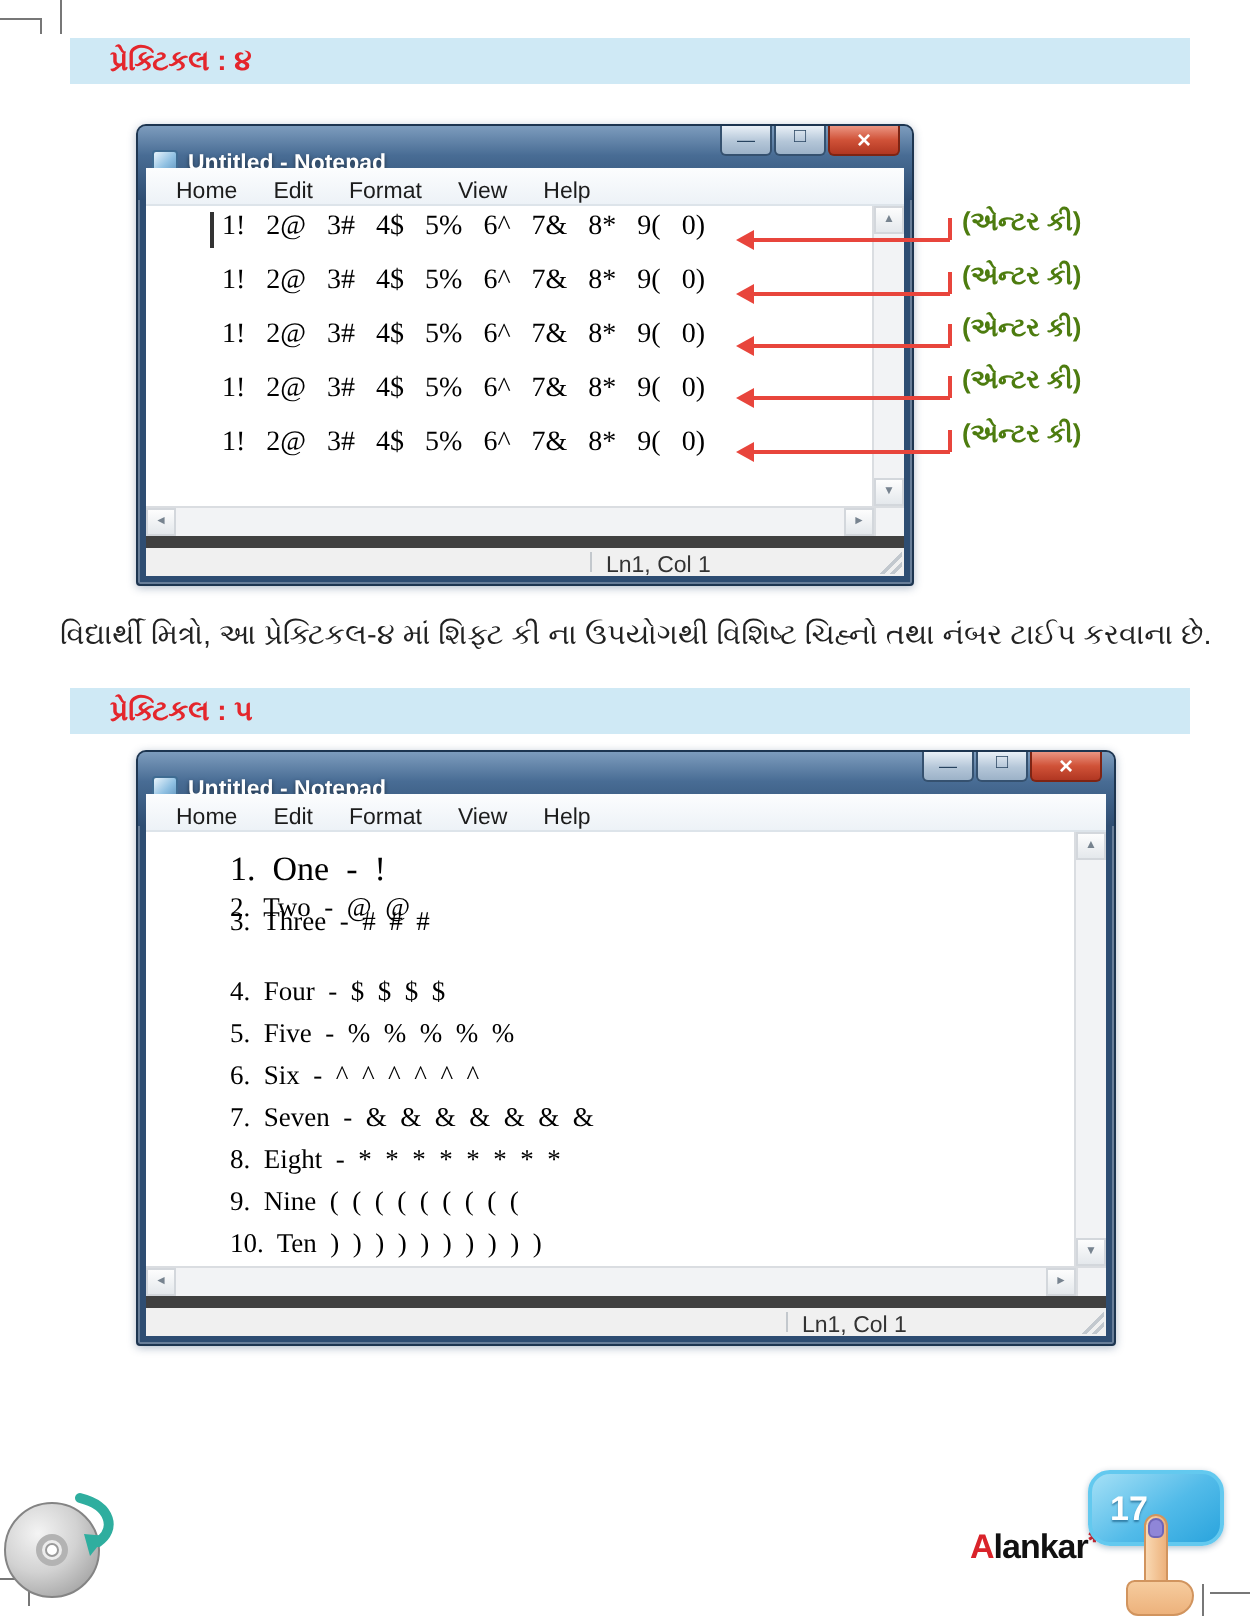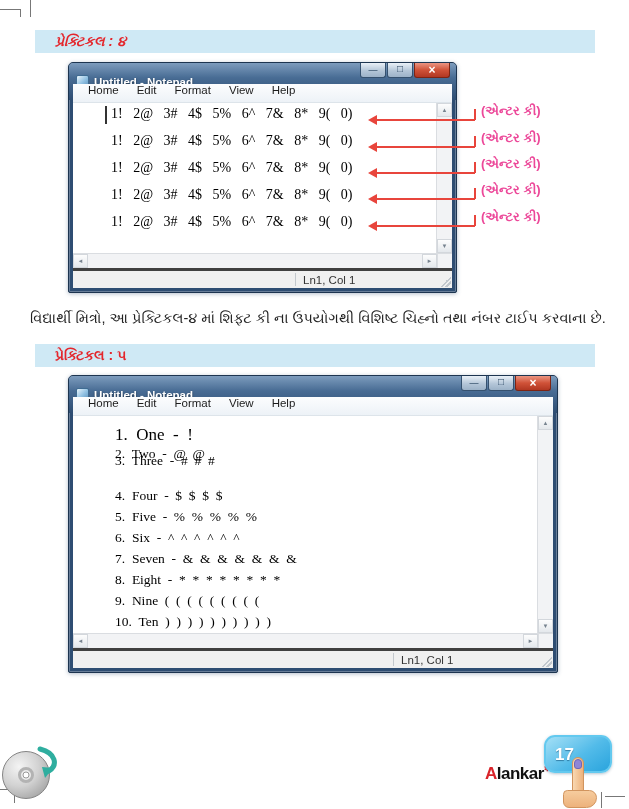--- a/index.html
+++ b/index.html
@@ -28,50 +28,50 @@
   .np-title { color:#fff; font-size:11.5px; font-weight:bold; text-shadow:0 1px 2px rgba(0,0,0,.55); flex:1; }
   .np-controls { position:absolute; top:0; right:6px; display:flex; gap:1px; }
   .wbtn { width:26px; height:15px; display:flex; align-items:center; justify-content:center;
         font-size:9px; line-height:1; color:#27435f; border:1px solid #35516f; border-top:none;
         border-radius:0 0 3px 3px; background:linear-gradient(#e9f0f7,#b4c6d8 55%,#9cb2c8); }
   .wbtn.max span { font-size:10px; margin-top:-2px; }
   .wbtn.close { width:36px; color:#fff; font-weight:bold; font-size:12px;
         background:linear-gradient(#eb9582,#d05238 50%,#b13722); border-color:#7e2413; }
   .np-inner { position:absolute; left:4px; right:4px; top:21px; bottom:4px; background:#fff;
         display:flex; flex-direction:column; }
-  .np-menubar { height:19px; flex:0 0 19px; display:flex; align-items:flex-start; padding-left:6px;
+  .np-menubar { height:19px; flex:0 0 19px; display:flex; align-items:flex-end; padding-left:6px;
         background:linear-gradient(#fcfdfe,#edf2f7); border-bottom:1px solid #dde4ea; }
   .menu-item { font-size:11.5px; color:#1c1c1c; padding:0 9px; }
   .np-main { flex:1; display:flex; min-height:0; }
   .np-textarea { flex:1; position:relative; background:#fff; overflow:hidden;margin-left:28px; }
   .np-line { position:absolute; left:10px; font-family:"Liberation Serif", serif; color:#000; white-space:pre; }
   .caret { position:absolute; left:4px; top:3px; width:2px; height:18px; background:#333; }
   .np-vscroll { flex:0 0 15px; background:#f2f3f5; border-left:1px solid #dadde1;
         display:flex; flex-direction:column; justify-content:space-between; }
   .np-hscroll-row { flex:0 0 15px; display:flex; border-top:1px solid #dadde1; }
   .np-hscroll { flex:1; background:#f2f3f5; display:flex; justify-content:space-between; }
   .np-corner { flex:0 0 15px; background:#f2f3f5; border-left:1px solid #dadde1; }
   .sbtn { width:15px; height:14px; display:flex; align-items:center; justify-content:center;
         font-size:6px; color:#77838f; background:linear-gradient(#fdfdfd,#e4e8ec); border:1px solid #d3d7dc; }
-  .np-status { flex:0 0 20px; position:relative; background:#f0f0f0; border-top:3px solid #404040;
+  .np-status { flex:0 0 20px; position:relative; background:#f0f0f0; border-top:6px solid #404040;
         font-size:11.5px; color:#333; }
   .status-sep { position:absolute; top:2px; bottom:2px; width:1px; background:#c3c8cd; }
   .status-text { position:absolute; top:3px; }
   .grip { position:absolute; right:1px; bottom:1px; width:11px; height:11px;
         background:linear-gradient(135deg, transparent 50%, #c2c8ce 50%, #c2c8ce 60%, transparent 60%,
                    transparent 72%, #c2c8ce 72%, #c2c8ce 82%, transparent 82%); }
 
   
   .enter-arrow { position:absolute; left:368px; height:20px; z-index:10; }
   .ea-line { position:absolute; left:7px; top:8px; width:100px; height:2px; background:#e8453c; }
   .ea-head { position:absolute; left:0; top:4px; width:0; height:0;
         border-top:5px solid transparent; border-bottom:5px solid transparent; border-right:9px solid #e8453c; }
   .ea-stub { position:absolute; left:106px; top:-2px; width:2px; height:11px; background:#e8453c; }
   .ea-label { position:absolute; left:113px; top:-8px; font-size:13px; font-weight:bold;
-        color:#ec4899; white-space:nowrap; }
+        color:#4d7c0f; white-space:nowrap; }
 
   
   .cd { position:absolute; left:2px; top:751px; width:48px; height:48px; border-radius:50%;
         background:radial-gradient(circle at 35% 32%, #f4f4f4, #d2d2d2 45%, #a8a8a8 80%, #8f8f8f);
         border:1px solid #848484; }
   .cd-ring { position:absolute; left:50%; top:50%; transform:translate(-50%,-50%);
         width:16px; height:16px; border-radius:50%; background:#ececec; border:3px solid #b3b3b3; }
   .cd-hole { position:absolute; left:50%; top:50%; transform:translate(-50%,-50%);
         width:7px; height:7px; border-radius:50%; background:#fff; border:1px solid #9a9a9a; }
   .cd-arrow { position:absolute; left:36px; top:746px; width:24px; height:34px; }
@@ -102,21 +102,21 @@
 <div class="page">
 
   <div class="crop" style="left:0;top:9px;width:20px;height:1px;"></div>
   <div class="crop" style="left:20px;top:9px;width:1px;height:8px;"></div>
   <div class="crop" style="left:30px;top:0;width:1px;height:17px;"></div>
   <div class="crop" style="left:0;top:789px;width:14px;height:1px;"></div>
   <div class="crop" style="left:14px;top:789px;width:1px;height:14px;"></div>
   <div class="crop" style="left:601px;top:792px;width:1px;height:16px;"></div>
   <div class="crop" style="left:605px;top:796px;width:20px;height:1px;"></div>
 
-  <div class="banner" style="top:30px;font-style:italic;">
+  <div class="banner" style="top:19px;">
     <span class="banner-label">પ્રેક્ટિકલ : ૪</span>
   </div>
 
   <div class="np" id="np1" style="left:68px;top:62px;width:389px;height:231px;">
     <div class="np-titlebar">
       <div class="np-icon"></div>
       <div class="np-title">Untitled - Notepad</div>
       <div class="np-controls">
         <div class="wbtn">
             <span>—</span>

